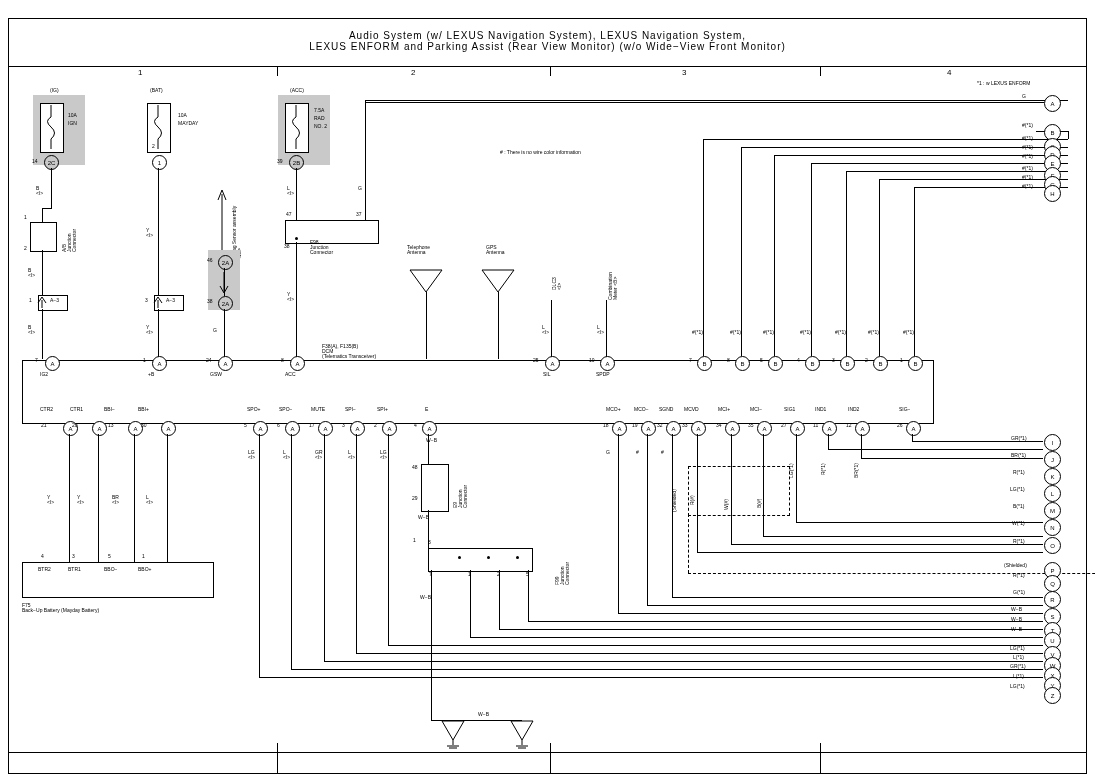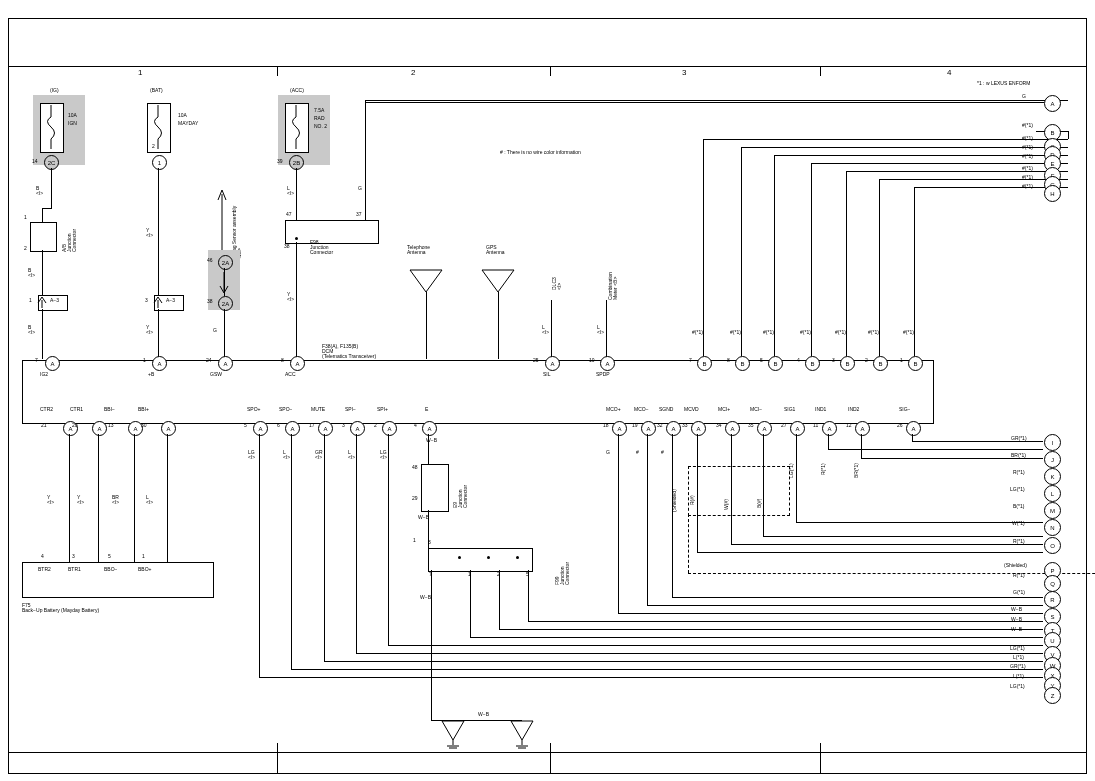--- a/index.html
+++ b/index.html
@@ -22,20 +22,22 @@
   .dashln{position:absolute;border-top:1px dashed #000;height:0;}
   .dashlnv{position:absolute;border-left:1px dashed #000;width:0;}
   .dot{position:absolute;width:3px;height:3px;background:#000;border-radius:50%;}
 </style>
 </head>
 <body>
 
 <div id="page">
 
   <div class="title abs" style="left:0;top:30px;width:1095px;">
+    <div>Audio System (w/ LEXUS Navigation System),  LEXUS Navigation System,</div>
+    <div>LEXUS ENFORM and Parking Assist (Rear View Monitor) (w/o Wide−View Front Monitor)</div>
   </div>
 
   <div class="ln h" style="left:8px;top:18px;width:1079px;"></div>
   <div class="ln h" style="left:8px;top:66px;width:1079px;"></div>
   <div class="ln h" style="left:8px;top:752px;width:1079px;"></div>
   <div class="ln h" style="left:8px;top:773px;width:1079px;"></div>
   <div class="ln v" style="left:8px;top:18px;height:755px;"></div>
   <div class="ln v" style="left:1086px;top:18px;height:755px;"></div>
 
   <div class="ln v" style="left:277px;top:66px;height:10px;"></div>

